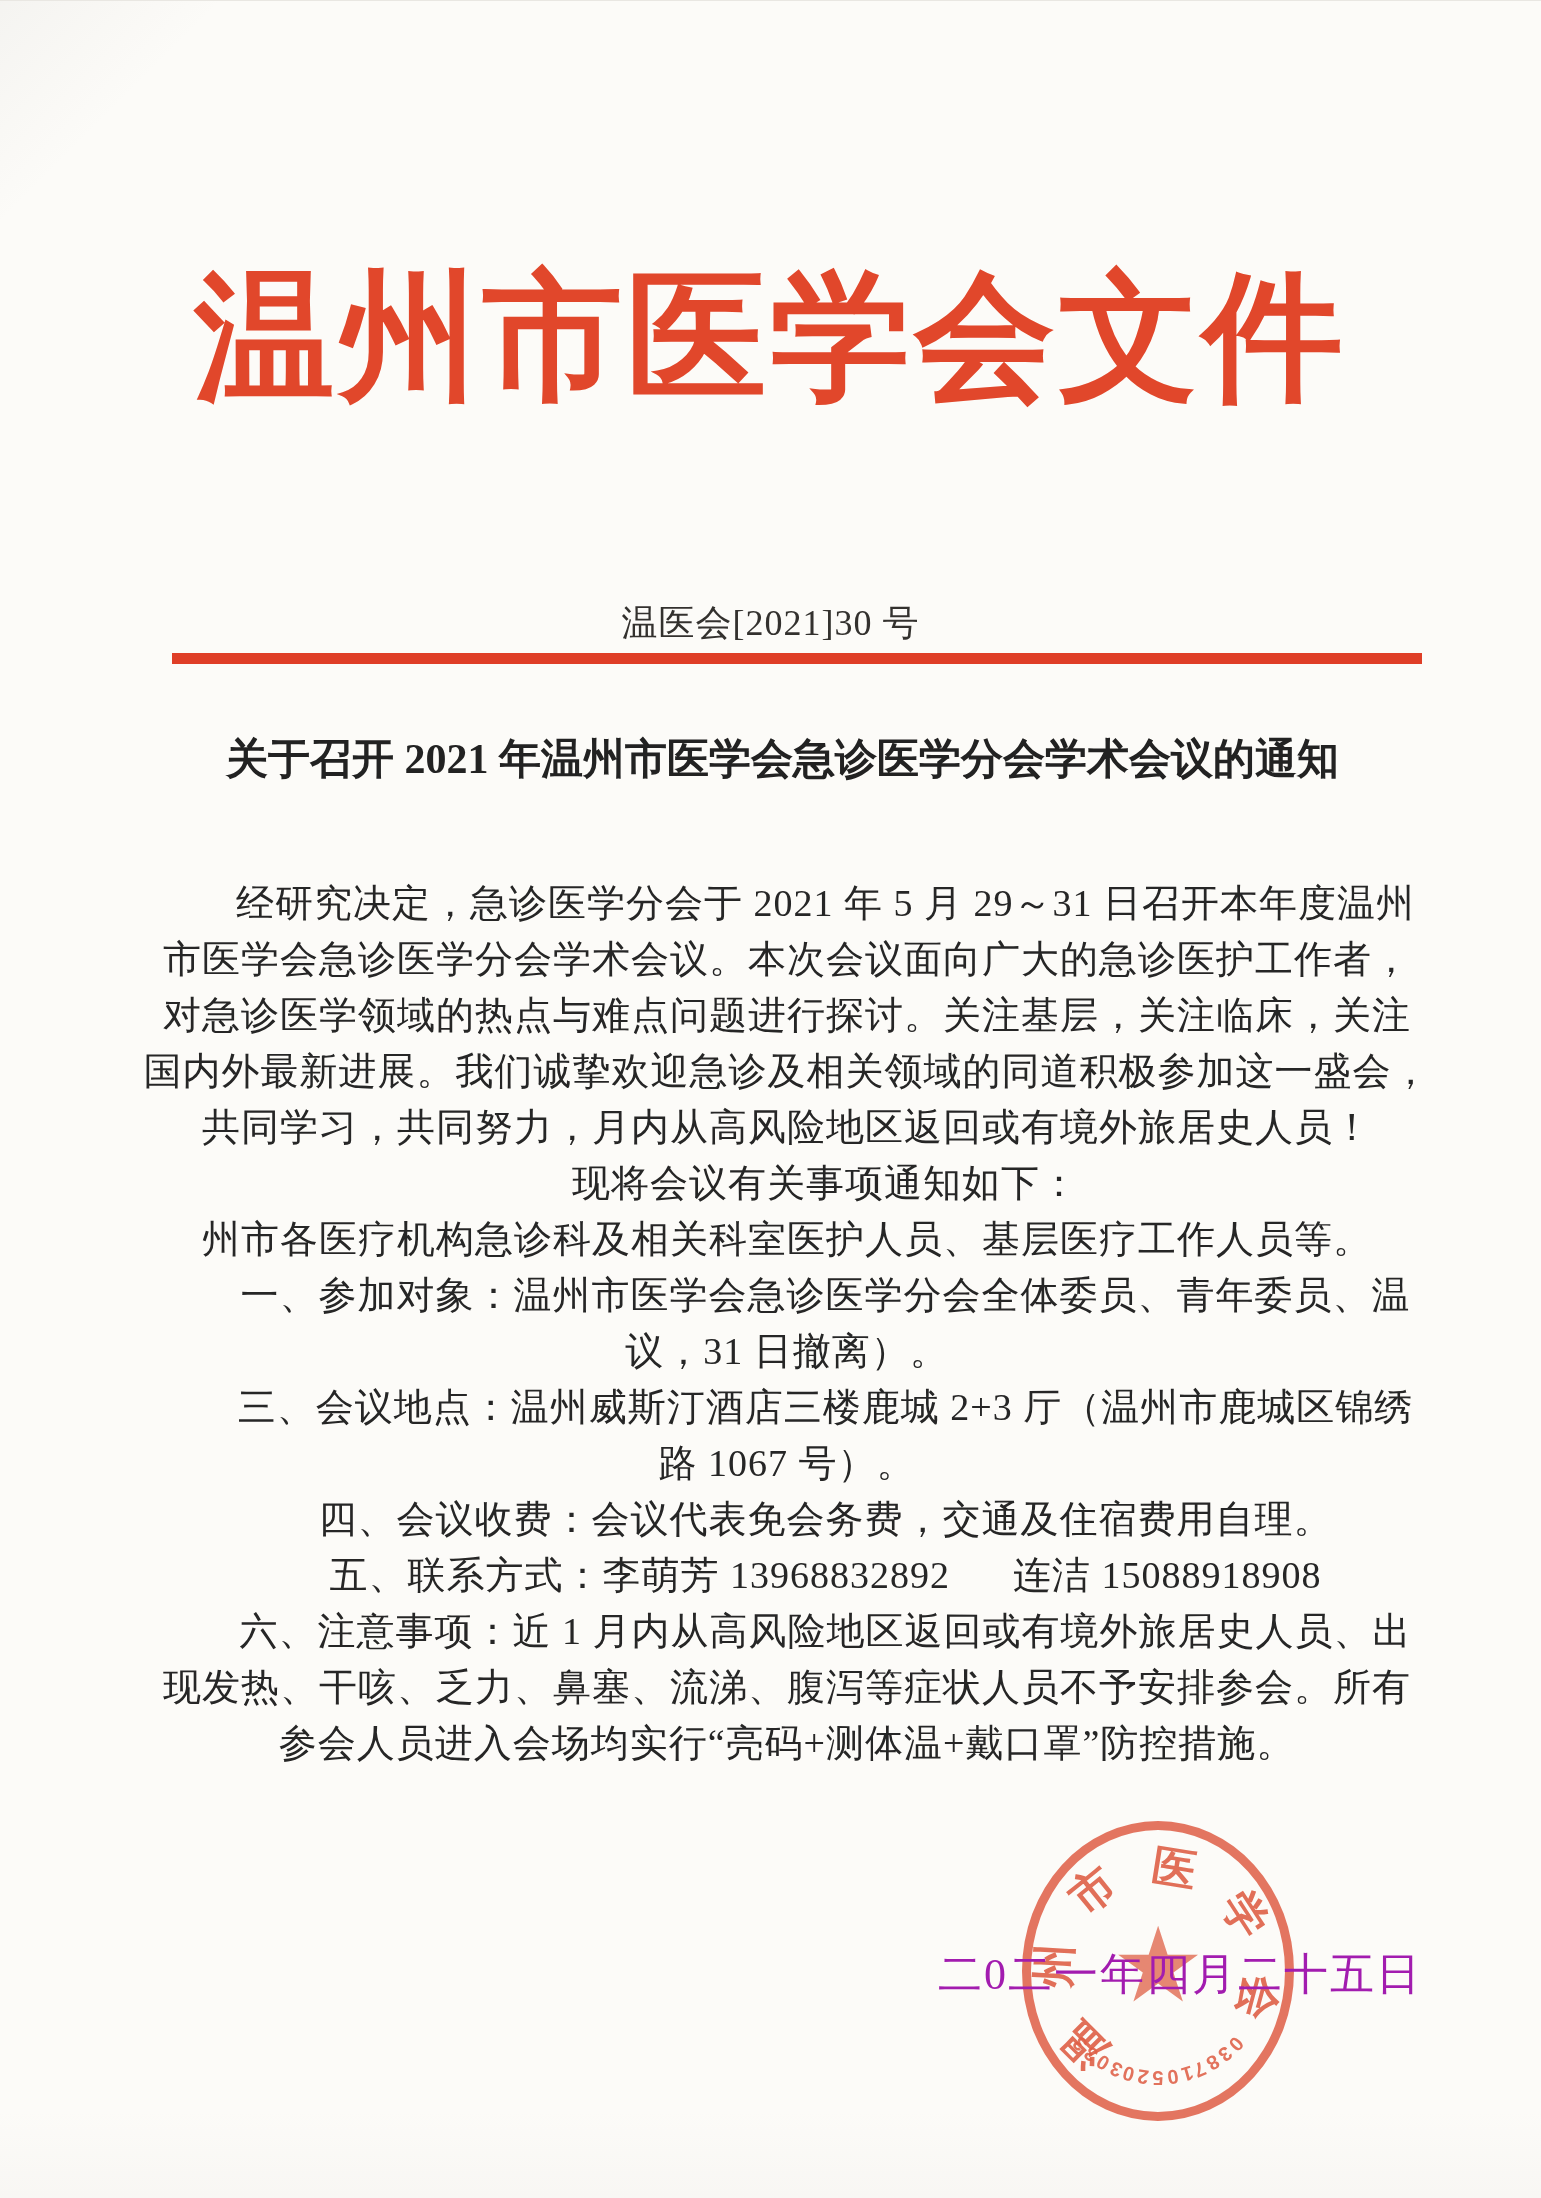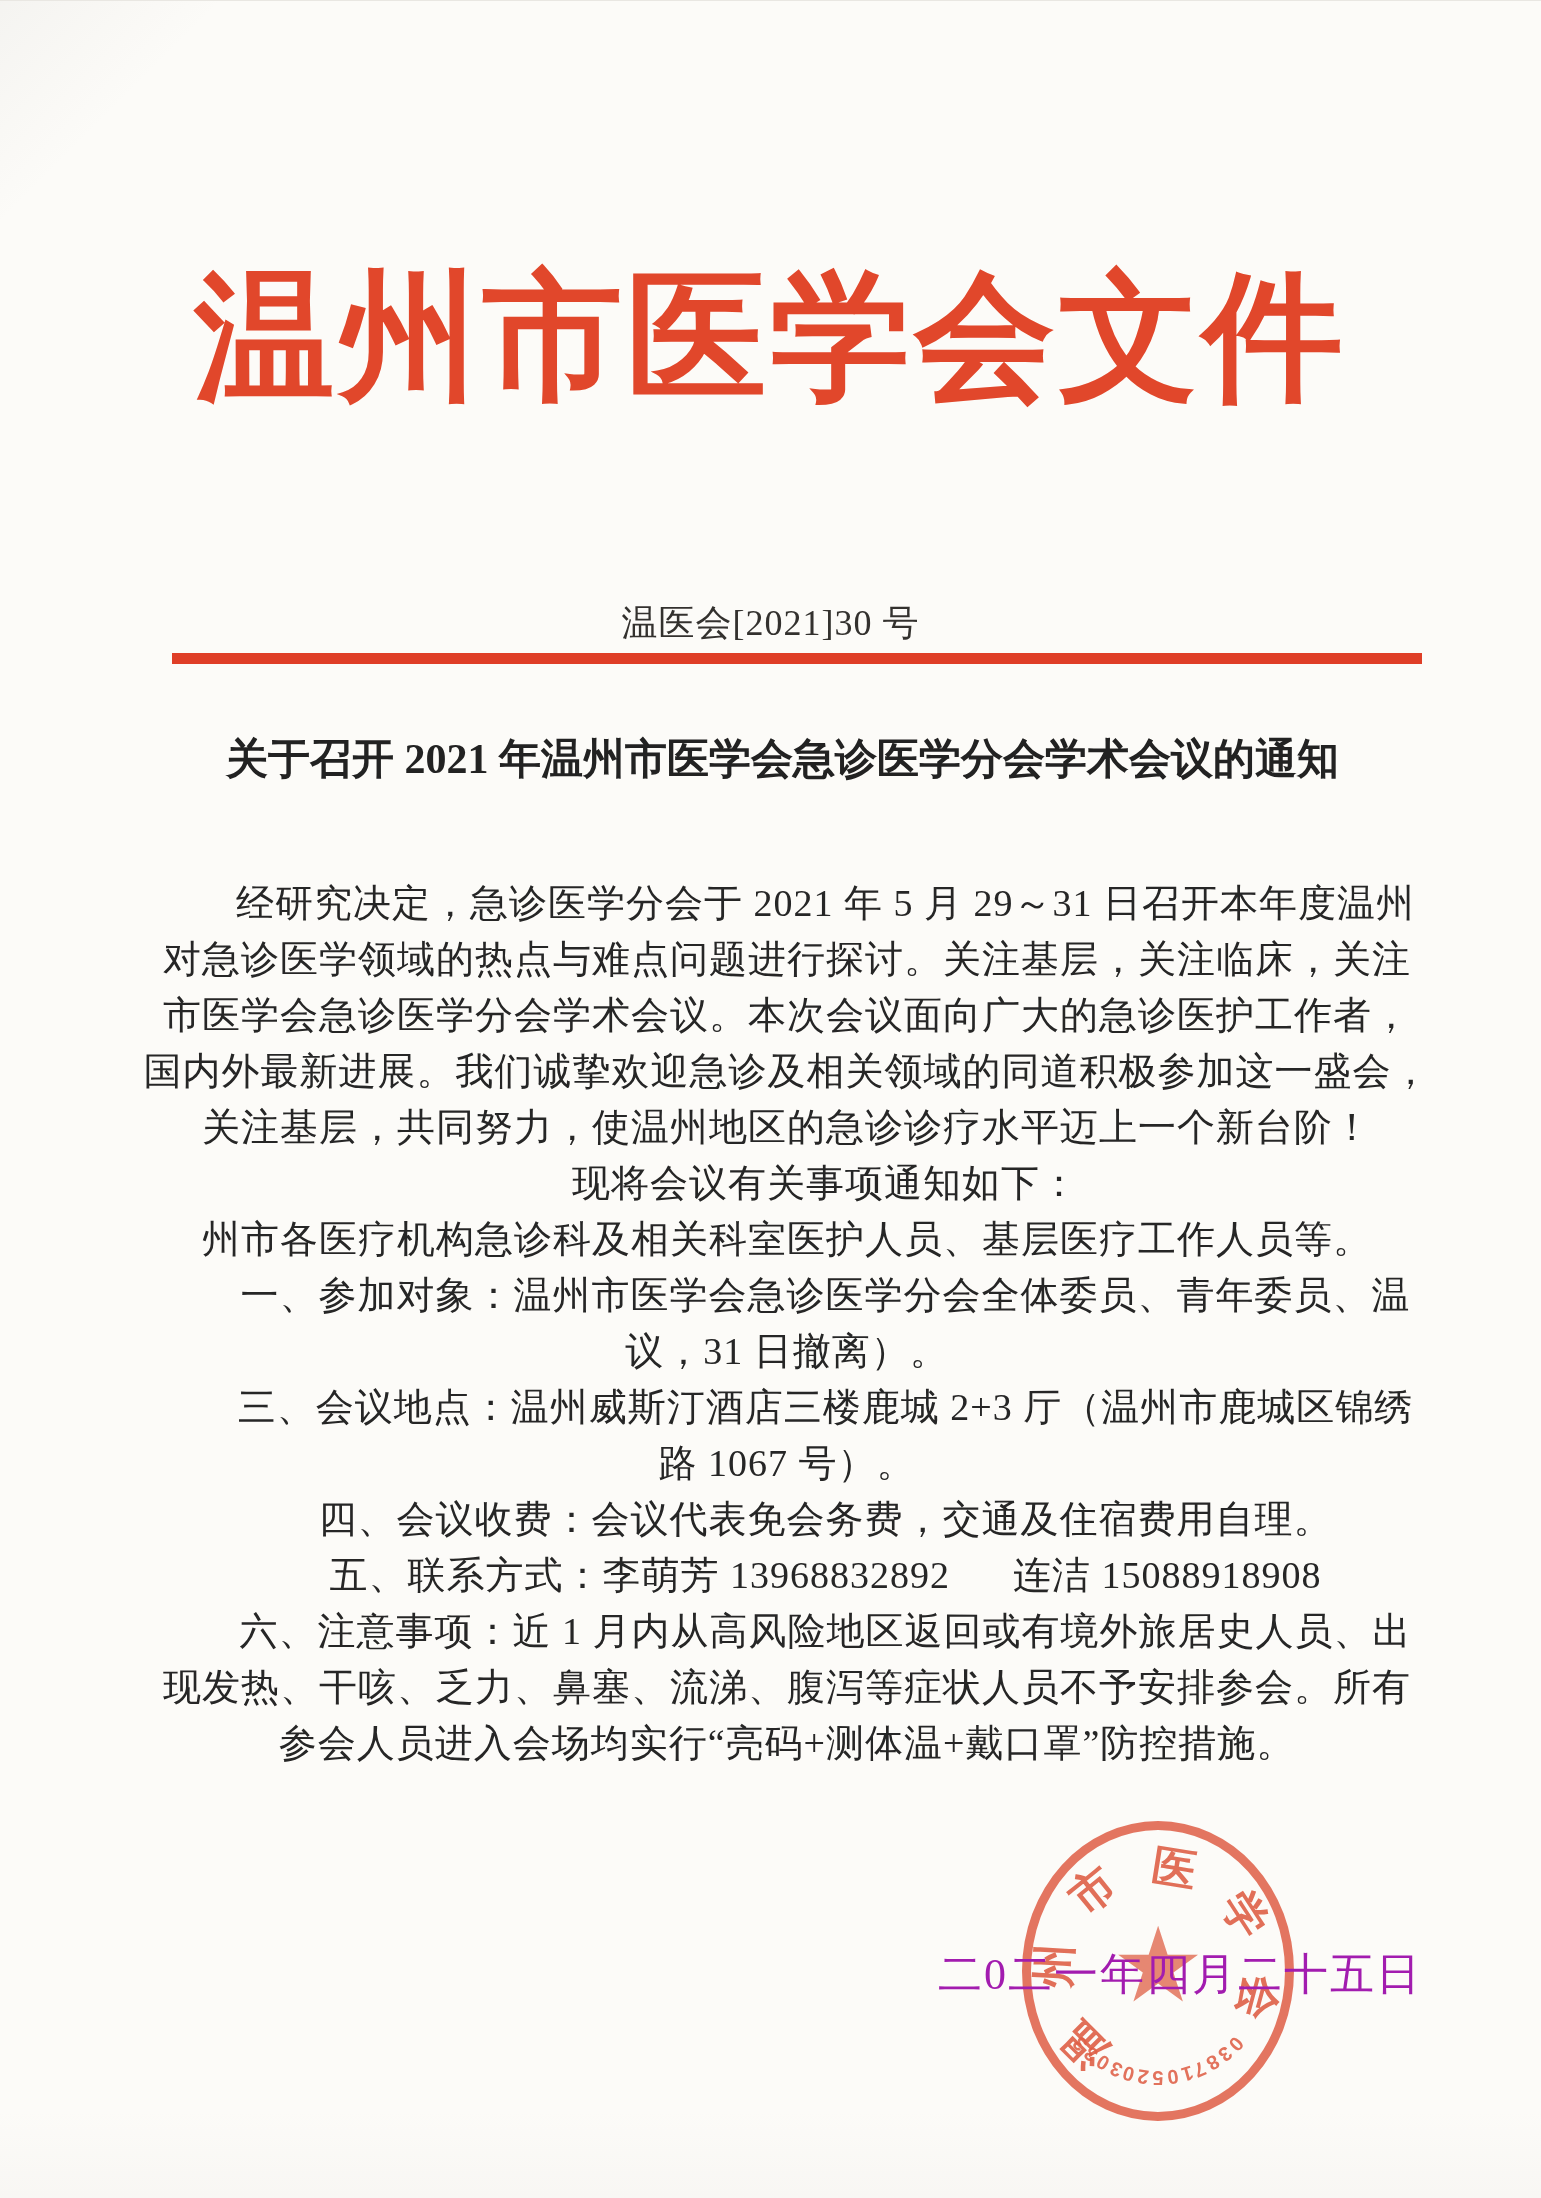--- a/index.html
+++ b/index.html
@@ -112,24 +112,24 @@
   <div class="header-title">温州市医学会文件</div>
 
   <div class="doc-number">温医会[2021]30 号</div>
 
   <div class="red-rule"></div>
 
   <div class="notice-title">关于召开 2021 年温州市医学会急诊医学分会学术会议的通知</div>
 
   <div class="body-block">
     <div class="body-line ind">经研究决定，急诊医学分会于 2021 年 5 月 29～31 日召开本年度温州</div>
+    <div class="body-line">市医学会急诊医学分会学术会议。本次会议面向广大的急诊医护工作者，</div>
     <div class="body-line">对急诊医学领域的热点与难点问题进行探讨。关注基层，关注临床，关注</div>
-    <div class="body-line">市医学会急诊医学分会学术会议。本次会议面向广大的急诊医护工作者，</div>
     <div class="body-line">国内外最新进展。我们诚挚欢迎急诊及相关领域的同道积极参加这一盛会，</div>
-    <div class="body-line">关注基层，共同努力，使温州地区的急诊诊疗水平迈上一个新台阶！</div>
+    <div class="body-line">共同学习，共同努力，月内从高风险地区返回或有境外旅居史人员！</div>
     <div class="body-line ind">现将会议有关事项通知如下：</div>
     <div class="body-line">州市各医疗机构急诊科及相关科室医护人员、基层医疗工作人员等。</div>
     <div class="body-line ind">一、参加对象：温州市医学会急诊医学分会全体委员、青年委员、温</div>
     <div class="body-line">议，31 日撤离）。</div>
     <div class="body-line ind">三、会议地点：温州威斯汀酒店三楼鹿城 2+3 厅（温州市鹿城区锦绣</div>
     <div class="body-line">路 1067 号）。</div>
     <div class="body-line ind">四、会议收费：会议代表免会务费，交通及住宿费用自理。</div>
     <div class="body-line ind">五、联系方式：李萌芳 13968832892      连洁 15088918908</div>
     <div class="body-line ind">六、注意事项：近 1 月内从高风险地区返回或有境外旅居史人员、出</div>
     <div class="body-line">现发热、干咳、乏力、鼻塞、流涕、腹泻等症状人员不予安排参会。所有</div>

